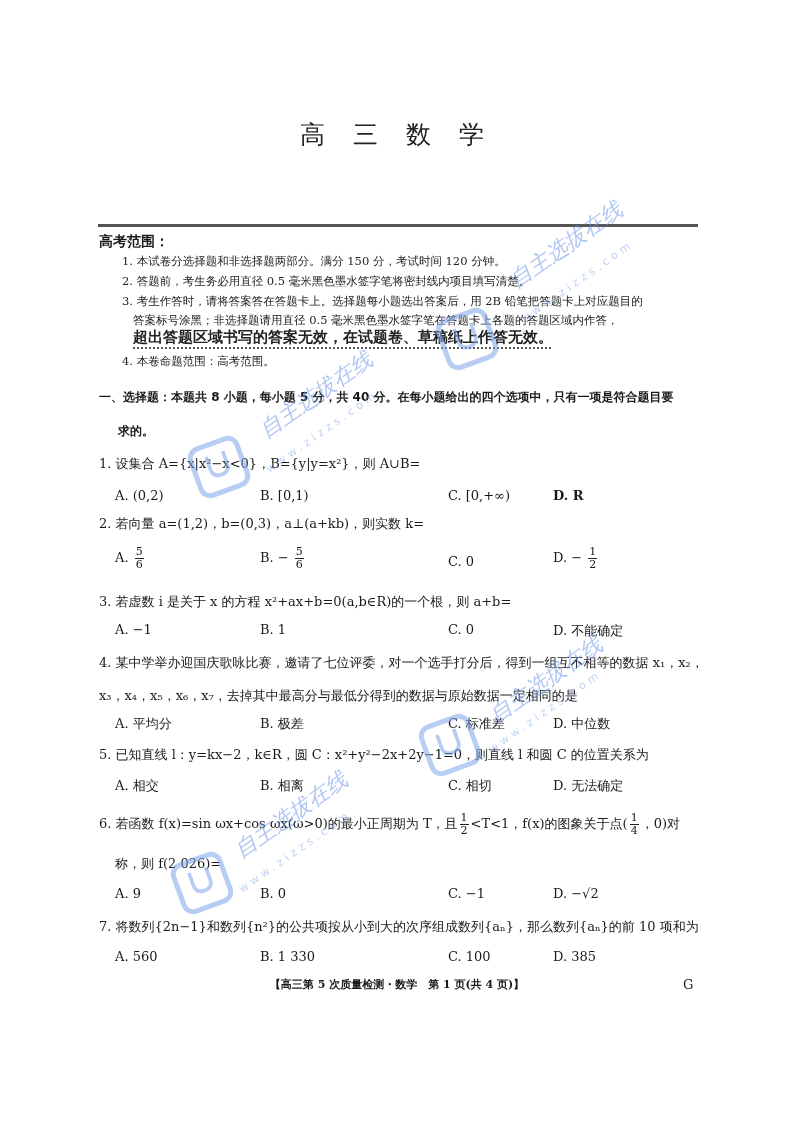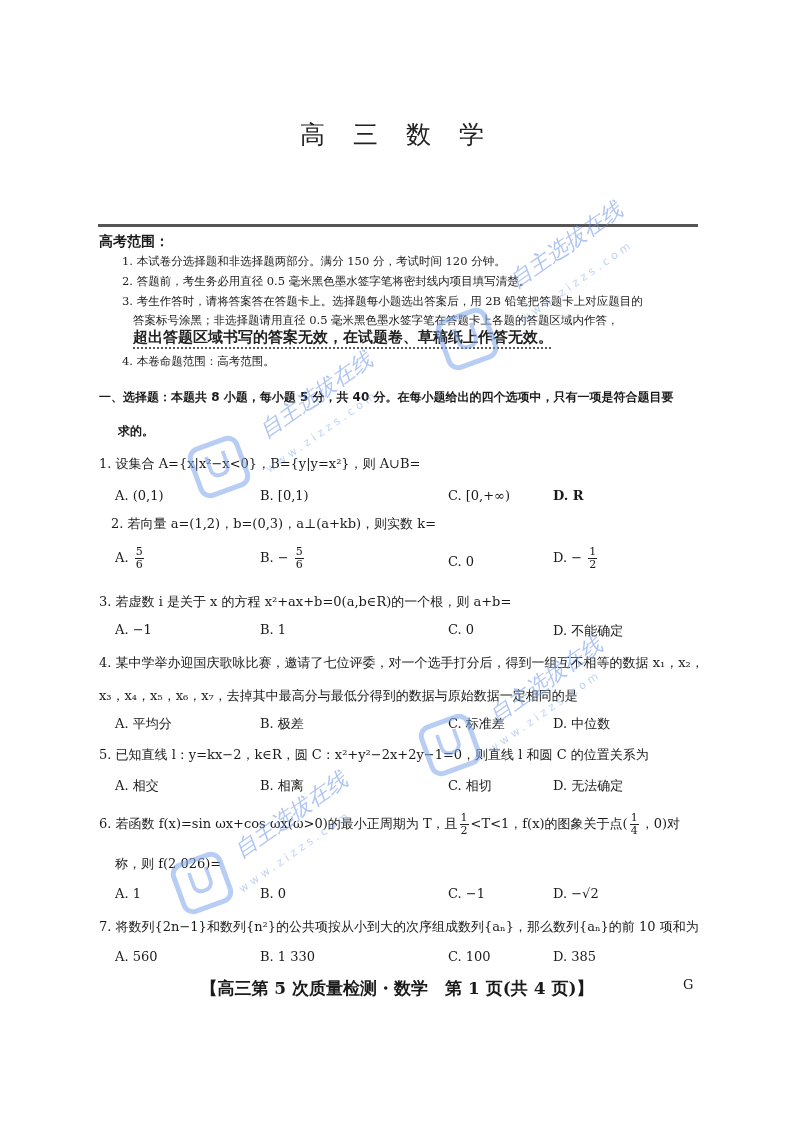--- a/index.html
+++ b/index.html
@@ -14,21 +14,21 @@
                  font-family:"DejaVu Sans","Liberation Sans",sans-serif; }
   .notice { position:absolute; left:122px; font-size:11.5px; line-height:19px; color:#222; }
   .notice.bold { font-size:15px; font-weight:bold; font-family:"DejaVu Sans","Liberation Sans",sans-serif;
                  text-decoration: underline dotted; text-underline-offset:6px; }
   .section { position:absolute; left:99px; font-size:12px; font-weight:bold;
              font-family:"DejaVu Sans","Liberation Sans",sans-serif; }
   .q { position:absolute; left:99px; font-size:13px; white-space:nowrap; }
   .opts { position:absolute; left:115px; width:600px; font-size:13px; height:22px; }
   .opt { position:absolute; top:0; white-space:nowrap; }
   .o0 { left:0; } .o1 { left:145px; } .o2 { left:291px;margin-left:42px; } .o3 { left:438px; }
-  .footer { position:absolute; top:977px; left:0; width:794px; text-align:center; font-size:17px; font-weight:bold; }
+  .footer { position:absolute; top:977px; left:0; width:794px; text-align:center; font-size:11px; font-weight:bold; }
   .footer-code { position:absolute; top:977px; left:683px; font-size:13px; }
   .wm-logo { position:absolute; width:44px; height:44px; border-radius:12px;
              border:5px solid #7fa6ea; opacity:0.55; transform:rotate(-20deg); }
   .wm-logo::after { content:""; position:absolute; left:11px; top:8px; width:14px; height:20px;
              border:4px solid #7fa6ea; border-top:none; border-radius:0 0 10px 10px; }
   .wm-text { position:absolute; color:#6f97e8; opacity:0.55; font-size:22px; font-style:italic;
              transform:rotate(-35deg); white-space:nowrap; font-family:"DejaVu Sans","Liberation Sans",sans-serif; }
   .wm-url { position:absolute; color:#7fa6ea; opacity:0.5; font-size:11px; letter-spacing:4px;
             transform:rotate(-35deg); white-space:nowrap; font-family:"DejaVu Sans","Liberation Sans",sans-serif; }
   .frac { display:inline-block; vertical-align:middle; text-align:center; font-size:11px; line-height:12px; margin:0 2px; }
@@ -49,27 +49,27 @@
   <div class="notice" style="top:292px;">3. 考生作答时，请将答案答在答题卡上。选择题每小题选出答案后，用 2B 铅笔把答题卡上对应题目的</div>
   <div class="notice" style="top:311px; left:133px;">答案标号涂黑；非选择题请用直径 0.5 毫米黑色墨水签字笔在答题卡上各题的答题区域内作答，</div>
   <div class="notice bold" style="top:328px; left:133px;">超出答题区域书写的答案无效，在试题卷、草稿纸上作答无效。</div>
   <div class="notice" style="top:352px;text-align:right;">4. 本卷命题范围：高考范围。</div>
 
   <div class="section" style="top:389px;">一、选择题：本题共 8 小题，每小题 5 分，共 40 分。在每小题给出的四个选项中，只有一项是符合题目要</div>
   <div class="section" style="top:423px; left:118px;">求的。</div>
 
   <div class="q" style="top:455px;">1. 设集合 A={x|x²−x&lt;0}，B={y|y=x²}，则 A∪B=</div>
   <div class="opts" style="top:488px;">
-    <span class="opt o0">A. (0,1)</span>
+    <span class="opt o0">A. (0,2)</span>
     <span class="opt o1">B. [0,1)</span>
     <span class="opt o2">C. [0,+∞)</span>
     <span class="opt o3" style="font-weight:bold;">D. R</span>
   </div>
 
-  <div class="q" style="top:515px;margin-left:12px;">2. 若向量 a=(1,2)，b=(0,3)，a⊥(a+kb)，则实数 k=</div>
+  <div class="q" style="top:515px;">2. 若向量 a=(1,2)，b=(0,3)，a⊥(a+kb)，则实数 k=</div>
   <div class="opts" style="top:546px;">
     <span class="opt o0">
       <span>A.</span>
       <span class="frac"><span class="num">5</span><span>6</span></span>
     </span>
     <span class="opt o1">
       <span>B. −</span>
       <span class="frac"><span class="num">5</span><span>6</span></span>
     </span>
     <span class="opt o2" style="top:8px;">C. 0</span>
@@ -102,21 +102,21 @@
     <span class="opt o1">B. 相离</span>
     <span class="opt o2">C. 相切</span>
     <span class="opt o3">D. 无法确定</span>
   </div>
 
   <div class="q" style="top:812px;">
     <span>6. 若函数 f(x)=sin ωx+cos ωx(ω&gt;0)的最小正周期为 T，且</span><span class="frac"><span class="num">1</span><span>2</span></span><span>&lt;T&lt;1，f(x)的图象关于点(</span><span class="frac"><span class="num">1</span><span>4</span></span><span>，0)对</span>
   </div>
   <div class="q" style="top:855px; left:115px;">称，则 f(2 026)=</div>
   <div class="opts" style="top:886px;">
-    <span class="opt o0">A. 1</span>
+    <span class="opt o0">A. 9</span>
     <span class="opt o1">B. 0</span>
     <span class="opt o2">C. −1</span>
     <span class="opt o3">D. −√2</span>
   </div>
 
   <div class="q" style="top:918px;">7. 将数列{2n−1}和数列{n²}的公共项按从小到大的次序组成数列{aₙ}，那么数列{aₙ}的前 10 项和为</div>
   <div class="opts" style="top:949px;">
     <span class="opt o0">A. 560</span>
     <span class="opt o1">B. 1 330</span>
     <span class="opt o2">C. 100</span>

